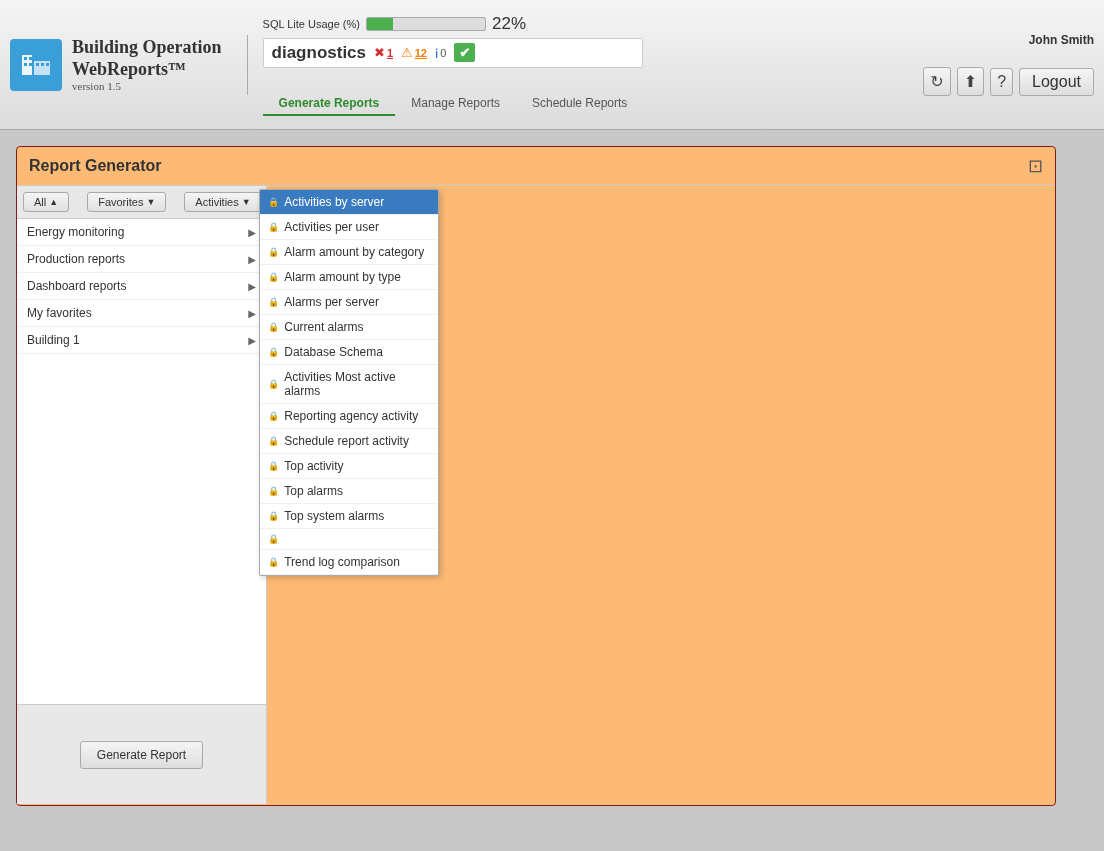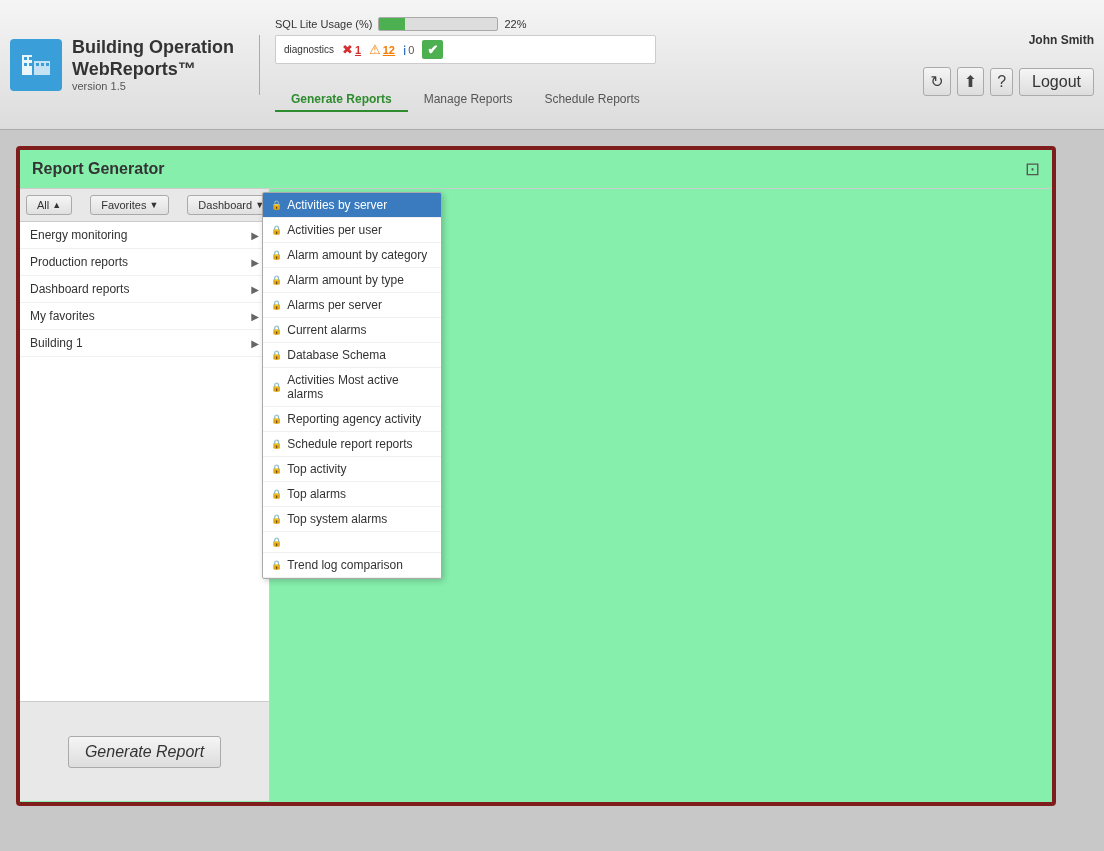--- a/index.html
+++ b/index.html
@@ -35,20 +35,21 @@
     }
 
     .header-logo svg {
       width: 36px;
       height: 36px;
     }
 
     .header-title {
       flex-shrink: 0;
       margin-right: 10px;
+      font-family: Liberation Serif, serif;
     }
 
     .header-title h1 {
       font-size: 18px;
       font-weight: bold;
       color: #333;
       line-height: 1.2;
     }
 
     .header-title .version {
@@ -90,37 +91,38 @@
       overflow: hidden;
     }
 
     .progress-bar-fill {
       height: 100%;
       background: #4caf50;
       width: 22%;
     }
 
     .progress-pct {
-      font-size: 11px;
+      font-size: 17px;
       color: #333;
     }
 
     .diagnostics-section {
       display: flex;
       align-items: center;
       gap: 8px;
       background: #fff;
       border: 1px solid #ccc;
       padding: 4px 8px;
       border-radius: 2px;
     }
 
     .diag-label {
-      font-size: 10px;
-      color: #333;
+      font-size: 17px;
+      color: #333;
+      font-weight: bold;
     }
 
     .diag-item {
       display: flex;
       align-items: center;
       gap: 2px;
       font-size: 11px;
     }
 
     .diag-icon-error { color: #d32f2f; font-size: 13px; }
@@ -200,22 +202,22 @@
       color: #333;
     }
 
     
     .main-content {
       padding: 16px;
       height: calc(851px - 130px);
     }
 
     .panel {
-      background: #86efac;
-      border: 4px solid #7f1d1d;
+      background: #fdba74;
+      border: 1px solid #7f1d1d;
       border-radius: 4px;
       width: 1040px;
       height: 660px;
       position: relative;
     }
 
     .panel-header {
       display: flex;
       align-items: center;
       justify-content: space-between;
@@ -302,23 +304,22 @@
       align-items: center;
       justify-content: center;
     }
 
     .generate-btn {
       background: linear-gradient(to bottom, #f5f5f5, #ddd);
       border: 1px solid #aaa;
       border-radius: 3px;
       padding: 6px 16px;
       cursor: pointer;
-      font-size: 16px;
-      color: #333;
-      font-style: italic;
+      font-size: 12px;
+      color: #333;
     }
 
     
     .dropdown-menu {
       position: absolute;
       left: 242px;
       top: 42px;
       width: 180px;
       background: white;
       border: 1px solid #aaa;
@@ -441,21 +442,21 @@
         <div class="filter-bar">
           <button class="filter-btn">
             <span>All</span>
             <span class="arrow">▲</span>
           </button>
           <button class="filter-btn">
             <span>Favorites</span>
             <span class="arrow">▼</span>
           </button>
           <button class="filter-btn">
-            <span>Dashboard</span>
+            <span>Activities</span>
             <span class="arrow">▼</span>
           </button>
         </div>
 
         <div class="tree-area">
           <div class="tree-item">
             <span>Energy monitoring</span>
             <span class="arrow-right">▶</span>
           </div>
           <div class="tree-item">
@@ -515,21 +516,21 @@
             <div class="dropdown-item">
               <span class="lock-icon" style="font-size: 9px;">🔒</span>
               <span>Activities Most active alarms</span>
             </div>
             <div class="dropdown-item">
               <span class="lock-icon" style="font-size: 9px;">🔒</span>
               <span>Reporting agency activity</span>
             </div>
             <div class="dropdown-item">
               <span class="lock-icon" style="font-size: 9px;">🔒</span>
-              <span>Schedule report reports</span>
+              <span>Schedule report activity</span>
             </div>
             <div class="dropdown-item">
               <span class="lock-icon" style="font-size: 9px;">🔒</span>
               <span>Top activity</span>
             </div>
             <div class="dropdown-item">
               <span class="lock-icon" style="font-size: 9px;">🔒</span>
               <span>Top alarms</span>
             </div>
             <div class="dropdown-item">

